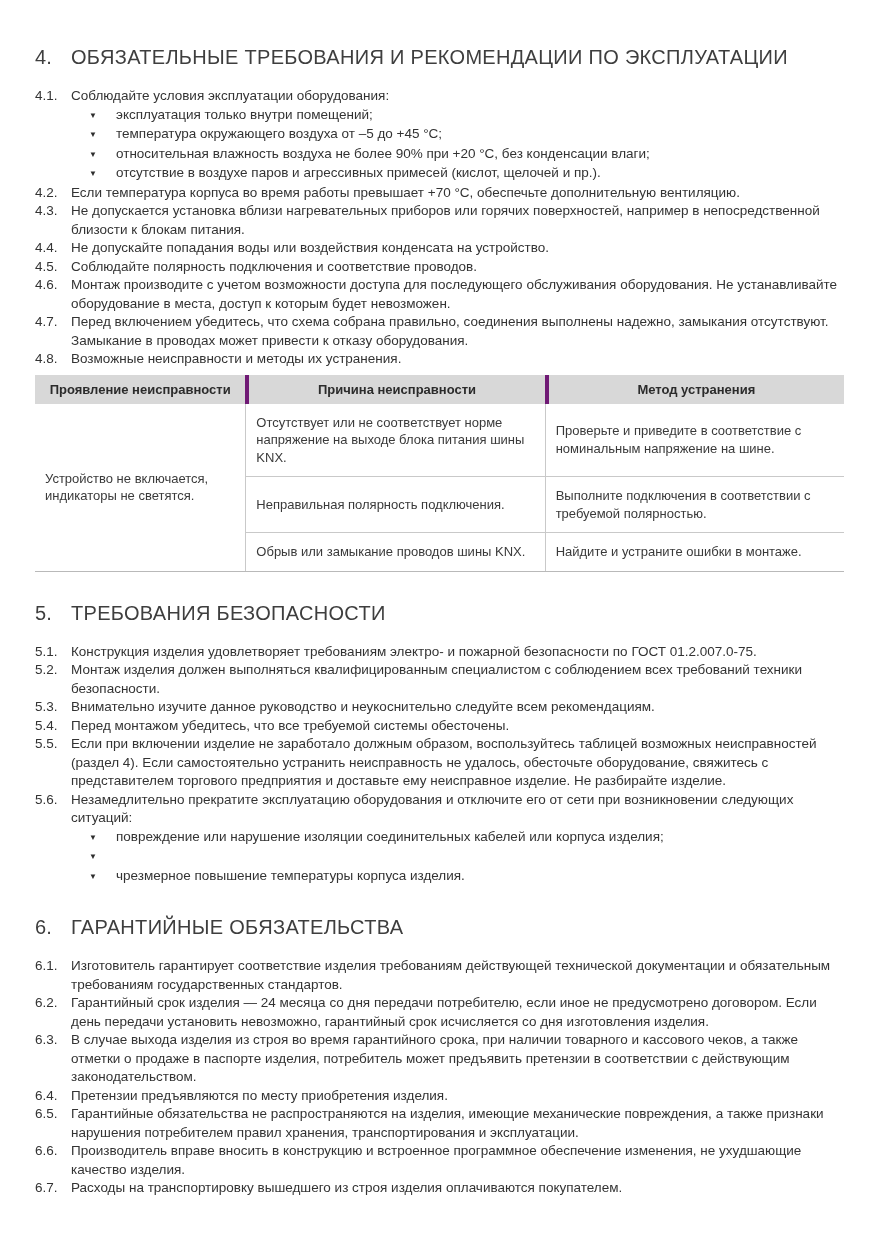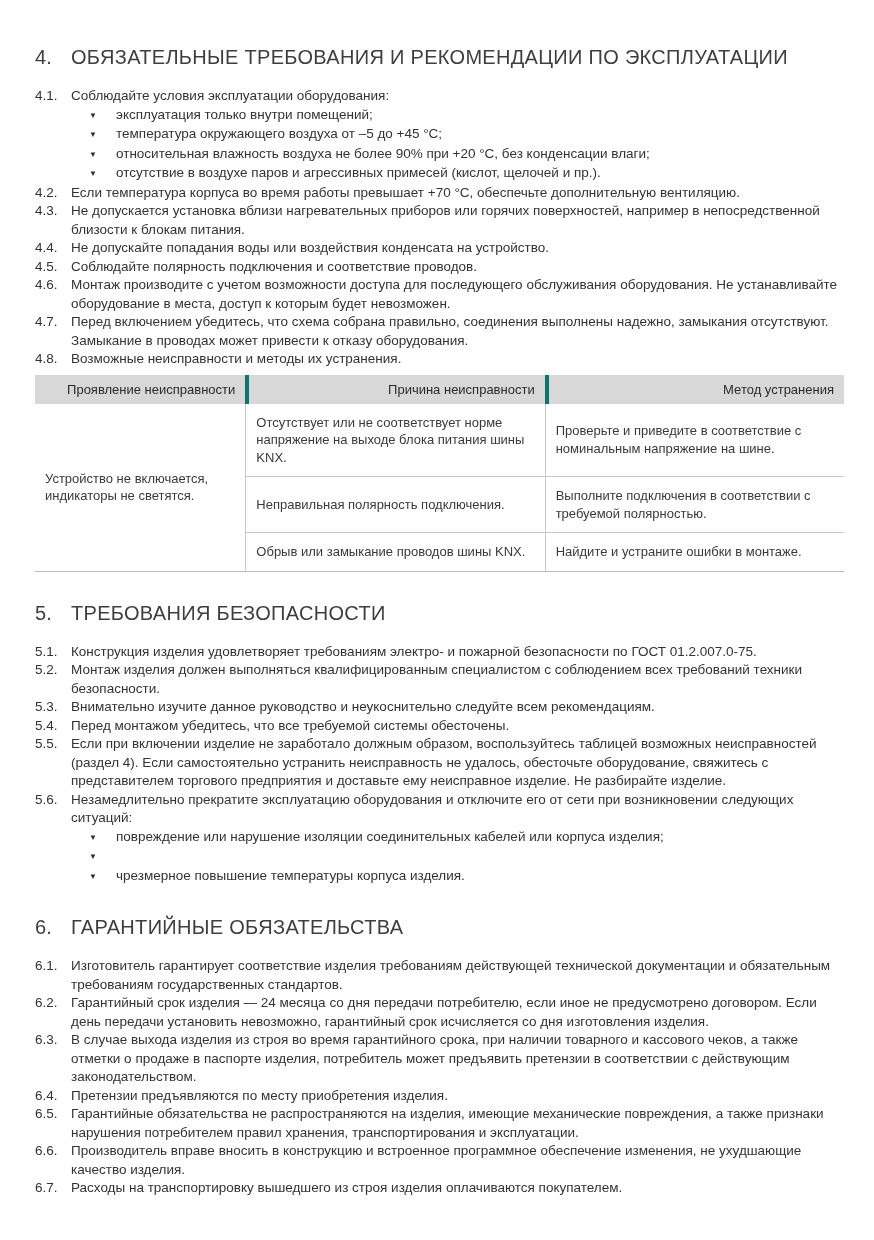--- a/index.html
+++ b/index.html
@@ -32,26 +32,26 @@
     border-collapse:separate; border-spacing:0;
     margin-top:6px;
     border-bottom:1px solid var(--border-strong, #b9b9b9);
     table-layout:fixed;
   }
   table.fault col.c1 { width:26%; }
   table.fault col.c2 { width:37%; }
   table.fault col.c3 { width:37%; }
   table.fault th {
     background:var(--table-header-bg, #d8d8d8);
-    text-align:right; font-weight:400;
+    text-align:center; font-weight:700;
     font-size:13px; color:#2b2b2b;
     padding:7px 10px 6px 10px;
     line-height:16px;
   }
-  table.fault th + th { border-left:4px solid #0f766e; }
+  table.fault th + th { border-left:4px solid #701a75; }
   table.fault td {
     font-size:13px; color:#3a3a3a;
     padding:10px 10px; line-height:17.5px;
     vertical-align:middle;
     background:#ffffff;
   }
   table.fault td.bl { border-left:1px solid var(--border, #c9c9c9); }
   table.fault tr.sep td { border-top:1px solid var(--border, #c9c9c9); }
   table.fault td.symptom { vertical-align:middle; }
 </style>

